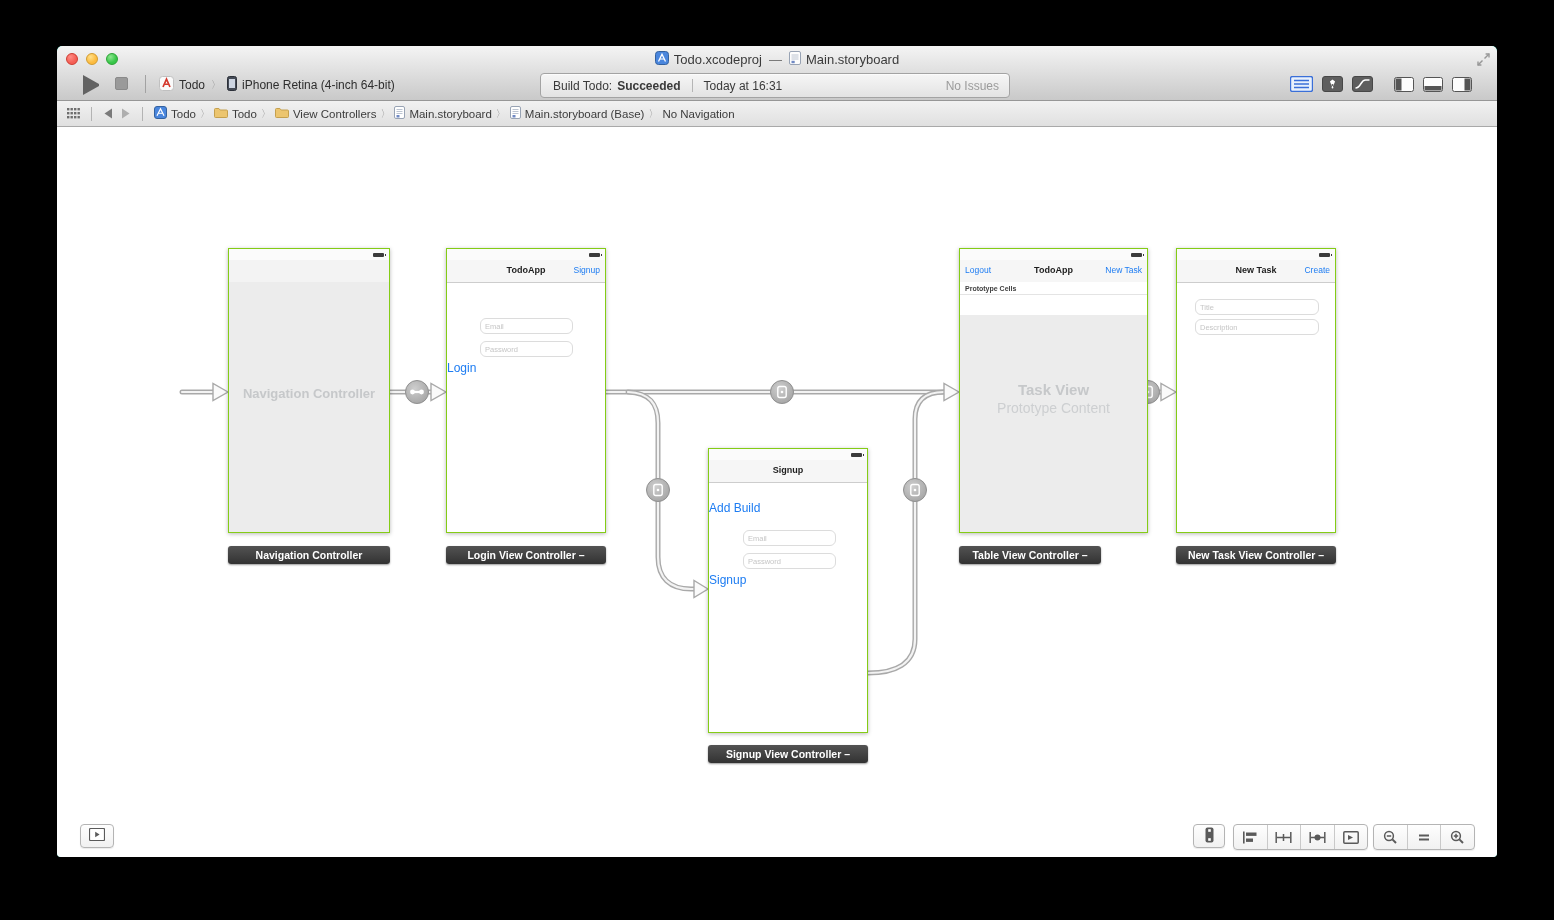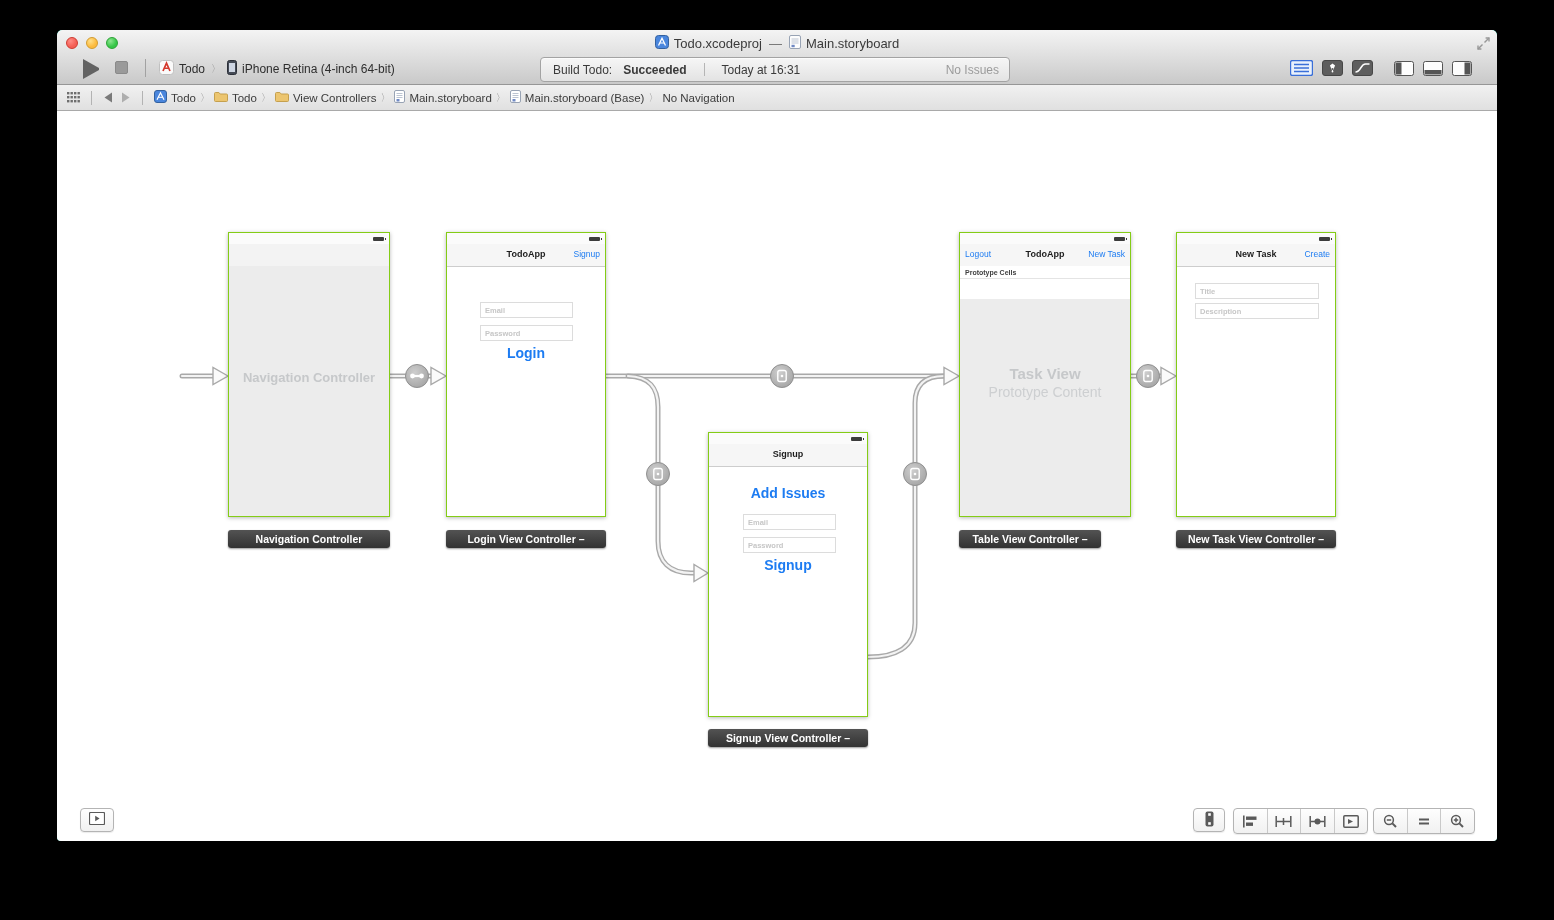--- a/index.html
+++ b/index.html
@@ -1,18 +1,18 @@
 <!DOCTYPE html>
 <html><head>
 <meta charset="utf-8">
 <style>
   html,body{margin:0;padding:0;background:#000;width:1554px;height:920px;
     font-family:"Liberation Sans",sans-serif;-webkit-font-smoothing:antialiased;}
   .stage{position:relative;width:1554px;height:920px;overflow:hidden;}
-  .window{position:absolute;left:57px;top:30px;width:1440px;height:811px;
+  .window{position:absolute;left:57px;top:46px;width:1440px;height:811px;
     border-radius:5px 5px 4px 4px;box-shadow:0 12px 40px rgba(0,0,0,.7);
     background:#5eead4;overflow:hidden;}
   
   .chrome{position:relative;height:54px;background:linear-gradient(#f4f4f4,#c9c9c9);
     border-bottom:1px solid #969696;border-radius:5px 5px 0 0;}
   .titlebar{position:relative;height:27px;}
   .traffic{position:absolute;left:9px;top:7px;display:flex;gap:8px;}
   .tl{width:12px;height:12px;border-radius:50%;box-sizing:border-box;}
   .tl.red{background:radial-gradient(circle at 35% 30%,#ff8c86,#f45f55 60%);border:1px solid #ce3a30;}
   .tl.yel{background:radial-gradient(circle at 35% 30%,#ffe08a,#fcbb3f 60%);border:1px solid #d29b2e;}
@@ -25,21 +25,21 @@
   .runbtn{position:absolute;left:26px;top:2px;width:0;height:0;border:0;background:none;
     border-left:16px solid #636363;border-top:9px solid transparent;border-bottom:9px solid transparent;cursor:default;}
   .stopbtn{position:absolute;left:58px;top:4px;width:13px;height:13px;background:#9a9a9a;
     border:1px solid #8a8a8a;border-radius:2px;padding:0;}
   .tdivider{position:absolute;left:88px;top:2px;width:1px;height:18px;background:#a2a2a2;}
   .scheme{position:absolute;left:102px;top:1px;height:22px;display:flex;align-items:center;gap:5px;}
   .chev{color:#8f8f8f;font-size:10px;padding:0 1px;}
   .statuspill{position:absolute;left:483px;top:0px;width:468px;height:23px;border-radius:4px;
     border:1px solid #a3a3a3;background:linear-gradient(#f6f6f6,#e3e3e3);
     box-shadow:inset 0 1px 1px rgba(255,255,255,.7);display:flex;align-items:center;font-size:12px;color:#3a3a3a;}
-  .statuspill .left{margin-left:12px;display:flex;align-items:center;gap:11px;white-space:nowrap;}
+  .statuspill .left{margin-left:12px;display:flex;align-items:center;gap:5px;white-space:nowrap;}
   .statuspill b{font-weight:bold;}
   .statuspill .sep{width:1px;height:13px;background:#b5b5b5;margin:0 6px;}
   .statuspill .right{margin-left:auto;margin-right:10px;color:#9b9b9b;}
   .editorseg{position:absolute;left:1233px;top:2px;display:flex;gap:9px;align-items:center;}
   .viewseg{position:absolute;left:1337px;top:2px;display:flex;gap:9px;align-items:center;}
   .segbtn{background:none;border:0;padding:0;height:18px;display:flex;align-items:center;}
   
   .jumpbar{position:relative;height:25px;background:linear-gradient(#f1f1f1,#e0e0e0);
     border-bottom:1px solid #a9a9a9;display:flex;align-items:center;font-size:11.5px;color:#3c3c3c;}
   .jb-item{display:flex;align-items:center;gap:4px;white-space:nowrap;}
@@ -55,24 +55,24 @@
   .battery{position:absolute;right:5px;top:4px;width:11px;height:4px;background:#3c3c3c;border-radius:1px;}
   .battery:after{content:"";position:absolute;right:-2px;top:1px;width:1.5px;height:2px;background:#3c3c3c;}
   .navbar{position:relative;height:22px;background:#f6f6f6;border-bottom:1px solid #cdcdcd;
     font-size:9px;}
   .navtitle{position:absolute;left:0;right:0;top:5px;text-align:center;font-weight:bold;color:#1d1d1d;}
   .navbtn{position:absolute;top:5px;color:#1d7cf2;font-size:8.5px;cursor:default;}
   .navbtn.right{right:5px;}
   .navbtn.left{left:5px;}
   .graycontent{position:absolute;left:0;right:0;bottom:0;background:#ececec;}
   .ghost{position:absolute;left:0;right:0;text-align:center;font-weight:bold;color:#c6c8ca;}
-  .field{position:absolute;height:16px;border:1px solid #dcdcdc;border-radius:0;background:#fff;
-    font-family:"Liberation Sans",sans-serif;font-size:7.5px;color:#555;padding:0 0 0 4px;box-sizing:border-box;outline:none;font-weight:bold;}
+  .field{position:absolute;height:16px;border:1px solid #dcdcdc;border-radius:6px;background:#fff;
+    font-family:"Liberation Sans",sans-serif;font-size:7.5px;color:#555;padding:0 0 0 4px;box-sizing:border-box;outline:none;}
   .field::placeholder{color:#c6c6c6;}
-  .bluetext{position:absolute;left:0;right:0;text-align:center;color:#1d7cf2;font-size:14px;cursor:default;font-weight:bold;}
+  .bluetext{position:absolute;left:0;right:0;text-align:left;color:#1d7cf2;font-size:12px;cursor:default;}
   .protohdr{position:absolute;left:0;right:0;top:33px;height:13px;background:#fff;
     font-size:7px;font-weight:bold;color:#3f3f3f;line-height:13px;padding-left:5px;border-bottom:1px solid #e4e4e4;box-sizing:border-box;}
   .protocell{position:absolute;left:0;right:0;top:46px;height:20px;background:#fff;border-bottom:1px solid #c9c9c9;}
   .docklabel{position:absolute;height:18px;line-height:18px;text-align:center;
     background:linear-gradient(#535353,#323232);border-radius:3px;color:#fff;
     font-size:10.5px;font-weight:bold;box-shadow:0 1px 2px rgba(0,0,0,.4);cursor:default;}
   
   .cbtn{position:absolute;height:24px;border:1px solid #b4b4b4;border-radius:4px;
     background:linear-gradient(#fefefe,#f1f1f1);box-shadow:0 1px 1px rgba(0,0,0,.08);
     display:flex;align-items:center;justify-content:center;padding:0;}
@@ -369,28 +369,28 @@
       </div>
       <div class="docklabel" style="left:389px;top:419px;width:160px">Login View Controller –</div>
 
       <div class="scene" style="left:651px;top:321px;width:160px;height:285px">
         <div class="sbar">
             <span class="battery"></span>
           </div>
         <div class="navbar">
           <span class="navtitle">Signup</span>
         </div>
-        <span class="bluetext" style="top:52px">Add Issues</span>
+        <span class="bluetext" style="top:52px">Add Build</span>
         <input class="field" style="left: 34px; top: 81px; width: 93px;" placeholder="Email">
         <input class="field" style="left: 34px; top: 104px; width: 93px;" placeholder="Password">
         <span class="bluetext" style="top:124px">Signup</span>
       </div>
       <div class="docklabel" style="left:651px;top:618px;width:160px">Signup View Controller – Signup</div>
 
-      <div class="scene" style="left:902px;top:121px;width:172px;height:285px">
+      <div class="scene" style="left:902px;top:121px;width:189px;height:285px">
         <div class="sbar">
             <span class="battery"></span>
           </div>
         <div class="navbar">
           <span class="navbtn left">Logout</span>
           <span class="navtitle">TodoApp</span>
           <span class="navbtn right">New Task</span>
         </div>
         <div class="protohdr">Prototype Cells</div>
         <div class="protocell"></div>

